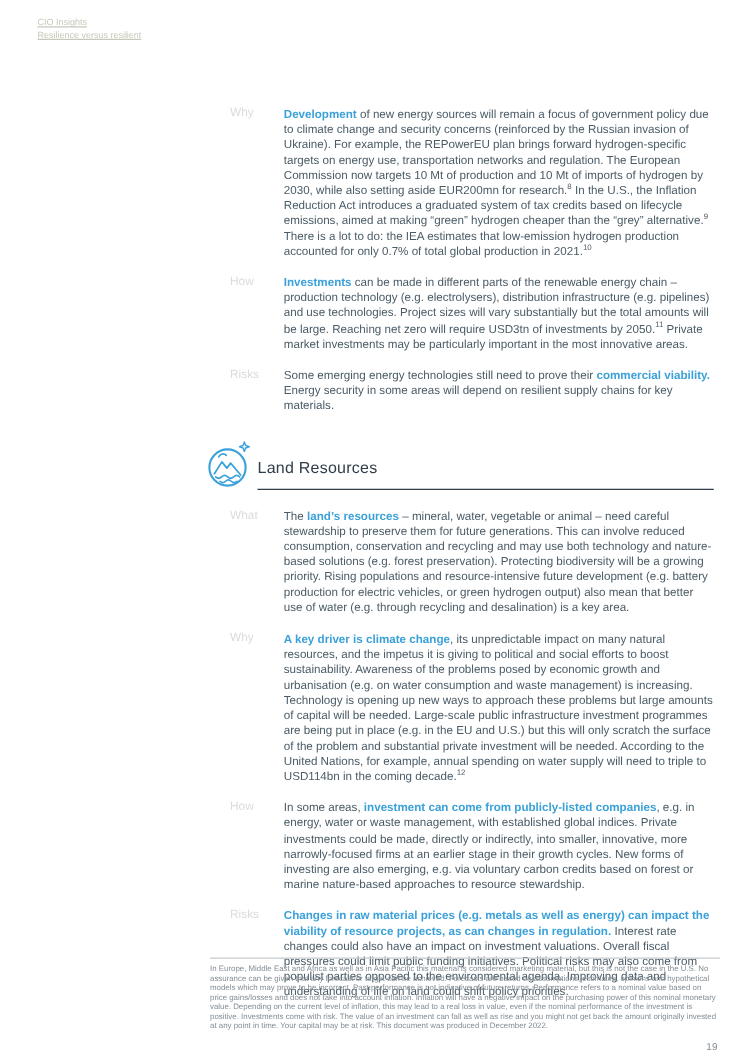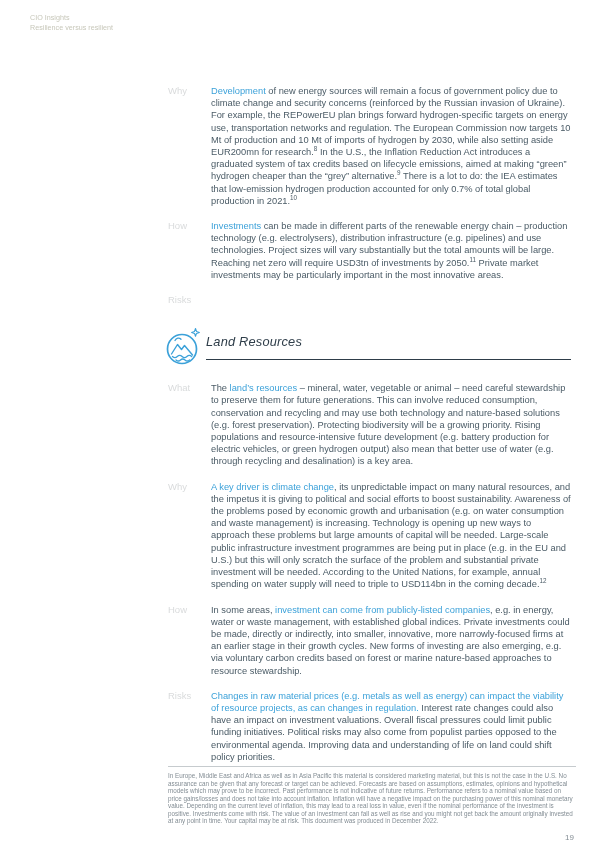--- a/index.html
+++ b/index.html
@@ -8,30 +8,30 @@
     --label:#d9dbdc;
     --brand:#c7c7ba;
     --title:#2e3d49;
     --footer:#838d94;
   }
   *{box-sizing:border-box;}
   html,body{margin:0;padding:0;background:#ffffff;}
   body{font-family:"Liberation Sans", sans-serif;}
   .page{position:relative;width:600px;height:848px;background:#ffffff;overflow:hidden;}
 
-  .brand{position:absolute;left:30px;top:13px;font-size:7.2px;line-height:9.6px;color:var(--brand);}
+  .brand{position:absolute;left:30px;top:13px;font-size:7.2px;line-height:9.6px;color:var(--brand);text-decoration:underline;}
 
   .content{position:absolute;left:168px;top:85px;width:403px;}
   .row{display:flex;margin-bottom:13px;}
-  .row-label{flex:0 0 43px;width:43px;font-size:9.5px;line-height:12.2px;color:var(--label);}
+  .row-label{flex:0 0 43px;width:43px;font-size:9.5px;line-height:12.2px;color:var(--label);margin-left:16px;}
   .row-text{flex:1;font-size:9.3px;line-height:12.2px;color:var(--body);text-align:left;}
-  .row-text .link{color:var(--accent);cursor:pointer;}
+  .row-text .link{color:var(--accent);cursor:pointer;font-weight:bold;}
   .row-text sup{font-size:6.3px;line-height:0;vertical-align:super;}
 
-  .section-header{display:flex;align-items:flex-start;margin:26px 0 15px 0;font-style:italic;}
+  .section-header{display:flex;align-items:flex-end;margin:26px 0 15px 0;}
   .icon-box{flex:0 0 43px;width:43px;margin-left:-5px;margin-top:-5px;}
   .icon-box svg{display:block;}
   .sh-right{flex:1;padding-top:2px;}
   .sh-title{font-size:12.8px;color:var(--title);letter-spacing:0.2px;}
   .sh-rule{height:1px;background:var(--title);margin-top:10px;}
 
   .footer{position:absolute;left:168px;top:766px;width:408px;}
   .footer-rule{height:1px;background:#c6cbce;margin-bottom:5px;}
   .footer-text{font-size:6.3px;line-height:7.5px;color:var(--footer);text-align:left;}
   .page-number{position:absolute;right:26px;bottom:6px;font-size:8px;color:var(--footer);}
@@ -52,20 +52,21 @@
         <div class="row">
           <div class="row-label">Why</div>
           <div class="row-text"><span class="link">Development</span><span> of new energy sources will remain a focus of government policy due to climate change and security concerns (reinforced by the Russian invasion of Ukraine). For example, the REPowerEU plan brings forward hydrogen-specific targets on energy use, transportation networks and regulation. The European Commission now targets 10 Mt of production and 10 Mt of imports of hydrogen by 2030, while also setting aside EUR200mn for research.</span><sup>8</sup><span> In the U.S., the Inflation Reduction Act introduces a graduated system of tax credits based on lifecycle emissions, aimed at making “green” hydrogen cheaper than the “grey” alternative.</span><sup>9</sup><span> There is a lot to do: the IEA estimates that low-emission hydrogen production accounted for only 0.7% of total global production in 2021.</span><sup>10</sup></div>
         </div>
         <div class="row">
           <div class="row-label">How</div>
           <div class="row-text"><span class="link">Investments</span><span> can be made in different parts of the renewable energy chain – production technology (e.g. electrolysers), distribution infrastructure (e.g. pipelines) and use technologies. Project sizes will vary substantially but the total amounts will be large. Reaching net zero will require USD3tn of investments by 2050.</span><sup>11</sup><span> Private market investments may be particularly important in the most innovative areas.</span></div>
         </div>
         <div class="row">
           <div class="row-label">Risks</div>
+          <div class="row-text"><span>Some emerging energy technologies still need to prove their </span><span class="link">commercial viability.</span><span> Energy security in some areas will depend on resilient supply chains for key materials.</span></div>
         </div>
       </div>
 
     <div class="section-header">
       <div class="icon-box">
         <svg width="40" height="40" viewBox="0 0 40 40" fill="none">
           <circle cx="19" cy="22" r="14.5" stroke="#3ba1d9" stroke-width="1.7"></circle>
           <path d="M12 13.5 c1.2 -2.6 4.2 -3.2 6 -1.2" stroke="#3ba1d9" stroke-width="1.3" stroke-linecap="round"></path>
           <path d="M8.5 27 L14.5 17.5 L18.5 22.5 L21.5 18.5 L29.5 28" stroke="#3ba1d9" stroke-width="1.4" stroke-linejoin="round" stroke-linecap="round"></path>
           <path d="M9.5 29.5 c1.6 1.5 3.2 1.5 4.8 0 c1.6 -1.5 3.2 -1.5 4.8 0 c1.6 1.5 3.2 1.5 4.8 0 c1.6 -1.5 3.2 -1.5 4.8 0" stroke="#3ba1d9" stroke-width="1.3" stroke-linecap="round"></path>

